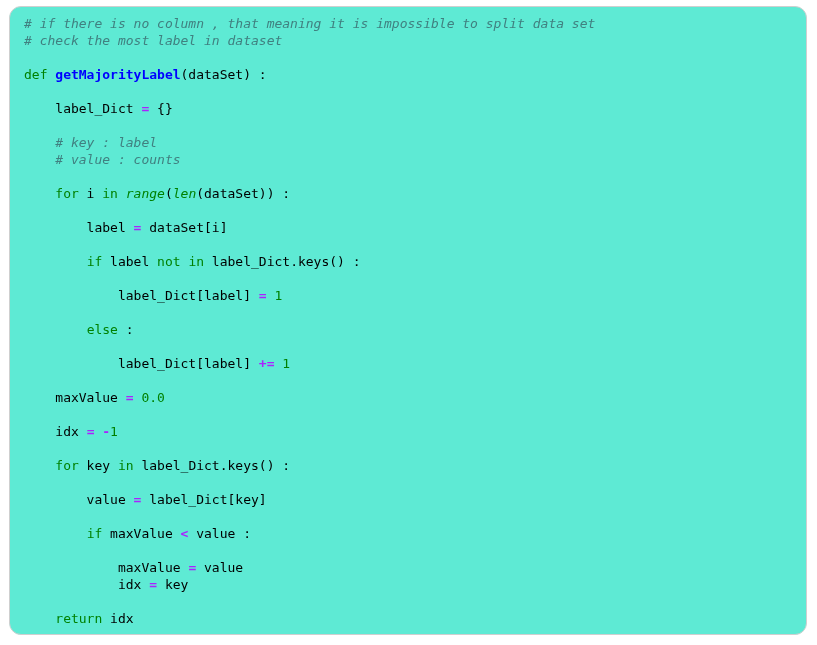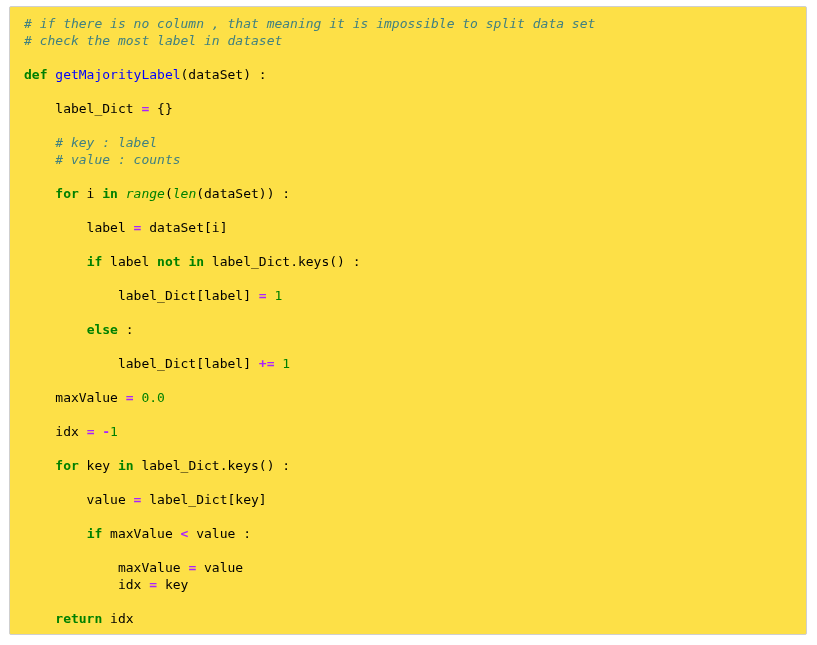--- a/index.html
+++ b/index.html
@@ -13,42 +13,42 @@
     font-family: "DejaVu Sans Mono", monospace;
   }
 
   #code-cell {
     position: absolute;
     left: 9px;
     top: 6px;
     width: 798px;
     height: 629px;
     box-sizing: border-box;
-    background: #fde047;
+    background: #5eead4;
     border: 1px solid #cfcfcf;
-    border-radius: 2px;
+    border-radius: 12px;
     overflow: hidden;
   }
 
   #code-body {
     padding: 8px 0 0 14px;
     font-family: "DejaVu Sans Mono", monospace;
     font-size: 13px;
     line-height: 17px;
     white-space: pre;
     color: #000000;
   }
 
   .ln { white-space: pre; min-height: 17px; }
   .ln.blank { height: 17px; }
 
   
   .c  { color: #408080; font-style: italic; }   
-  .k  { color: #008000; font-weight: bold; }    
-  .nf { color: #0000ff; }                        
+  .k  { color: #008000; font-weight: normal; }    
+  .nf { color: #0000ff; font-weight: bold; }                        
   .nb { color: #008000; font-style: italic; }                        
   .o  { color: #aa22ff; font-weight: bold; }     
   .m  { color: #008000; }                        
   .n  { color: #000000; text-align: center; }                        
   .p  { color: #000000; text-align: center; }                        
 </style>
 </head>
 <body>
 
 <div id="code-cell">

